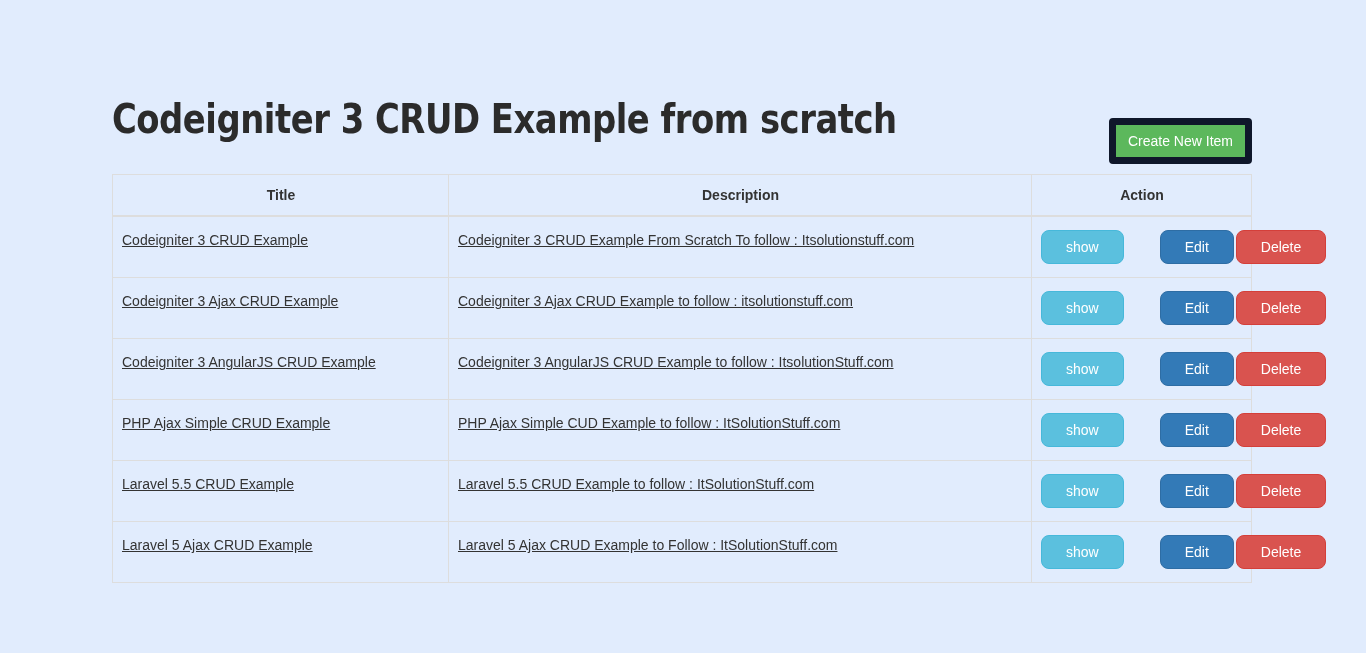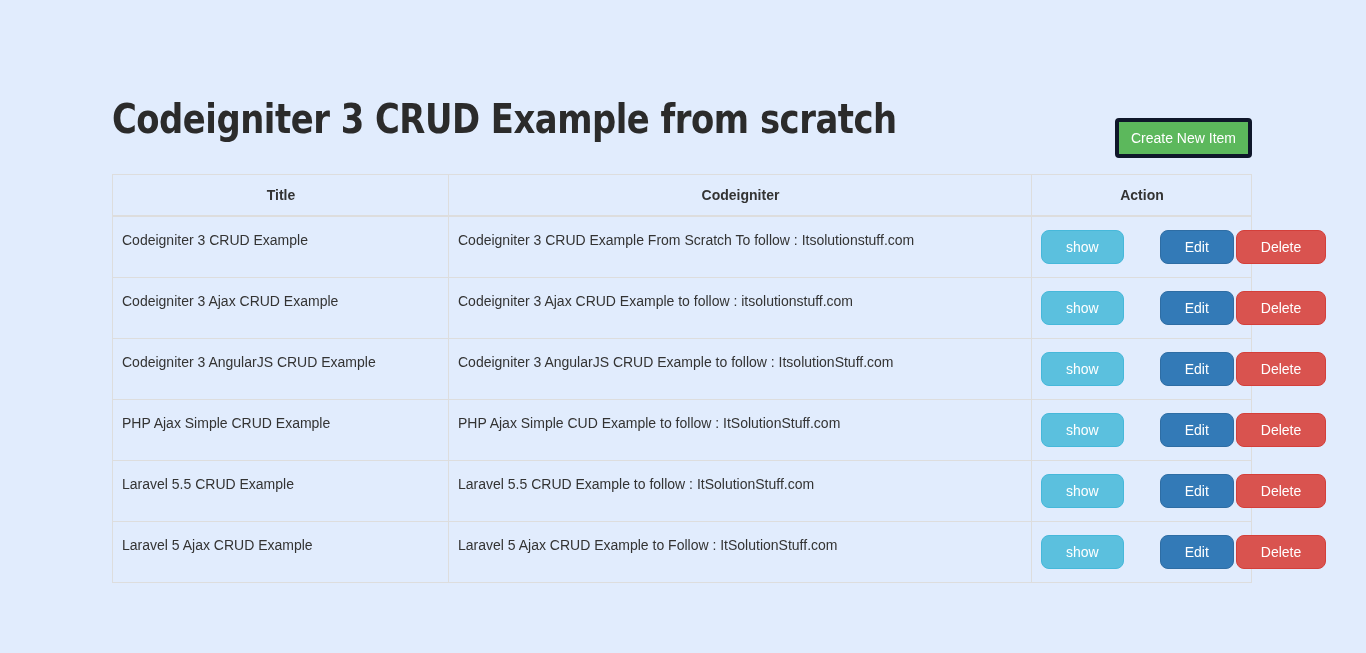--- a/index.html
+++ b/index.html
@@ -52,21 +52,21 @@
     transform: scaleX(0.94);
     transform-origin: left center;
   }
 
   .create-btn {
     position: absolute;
     right: 0;
     top: 22px;
     display: inline-block;
     background: #5cb85c;
-    border: 4px solid #0f172a;
+    border: 7px solid #0f172a;
     border-radius: 4px;
     color: #ffffff;
     font-size: 14px;
     line-height: 20px;
     padding: 6px 12px;
     text-align: center;
     cursor: pointer;
     white-space: nowrap;
     font-family: "Liberation Sans", sans-serif;
   }
@@ -97,20 +97,21 @@
     font-weight: bold;
     text-align: center;
     border-bottom-width: 2px;
     border-bottom-color: #dddddd;
     height: 40px;
   }
 
   table.data-table td {
     padding: 13px 8px 13px 9px;
     height: 51px;
+    text-decoration: underline;
   }
 
   col.col-title { width: 336px; }
   col.col-desc  { width: 583px; }
   col.col-action{ width: 220px; }
 
   td.action-cell {
     padding: 8px 8px 8px 8px;
     white-space: nowrap;
   }
@@ -162,21 +163,21 @@
     <div class="table-wrap">
       <table class="data-table">
         <colgroup>
           <col class="col-title">
           <col class="col-desc">
           <col class="col-action">
         </colgroup>
         <thead>
           <tr>
             <th>Title</th>
-            <th>Codeigniter</th>
+            <th>Description</th>
             <th>Action</th>
           </tr>
         </thead>
         <tbody id="table-body">
             <tr>
               <td>Codeigniter 3 CRUD Example</td>
               <td>Codeigniter 3 CRUD Example From Scratch To follow : Itsolutionstuff.com</td>
               <td class="action-cell"><span class="btn btn-info">show</span><span class="btn btn-primary">Edit</span><span class="btn btn-danger">Delete</span></td>
             </tr>
             <tr>

